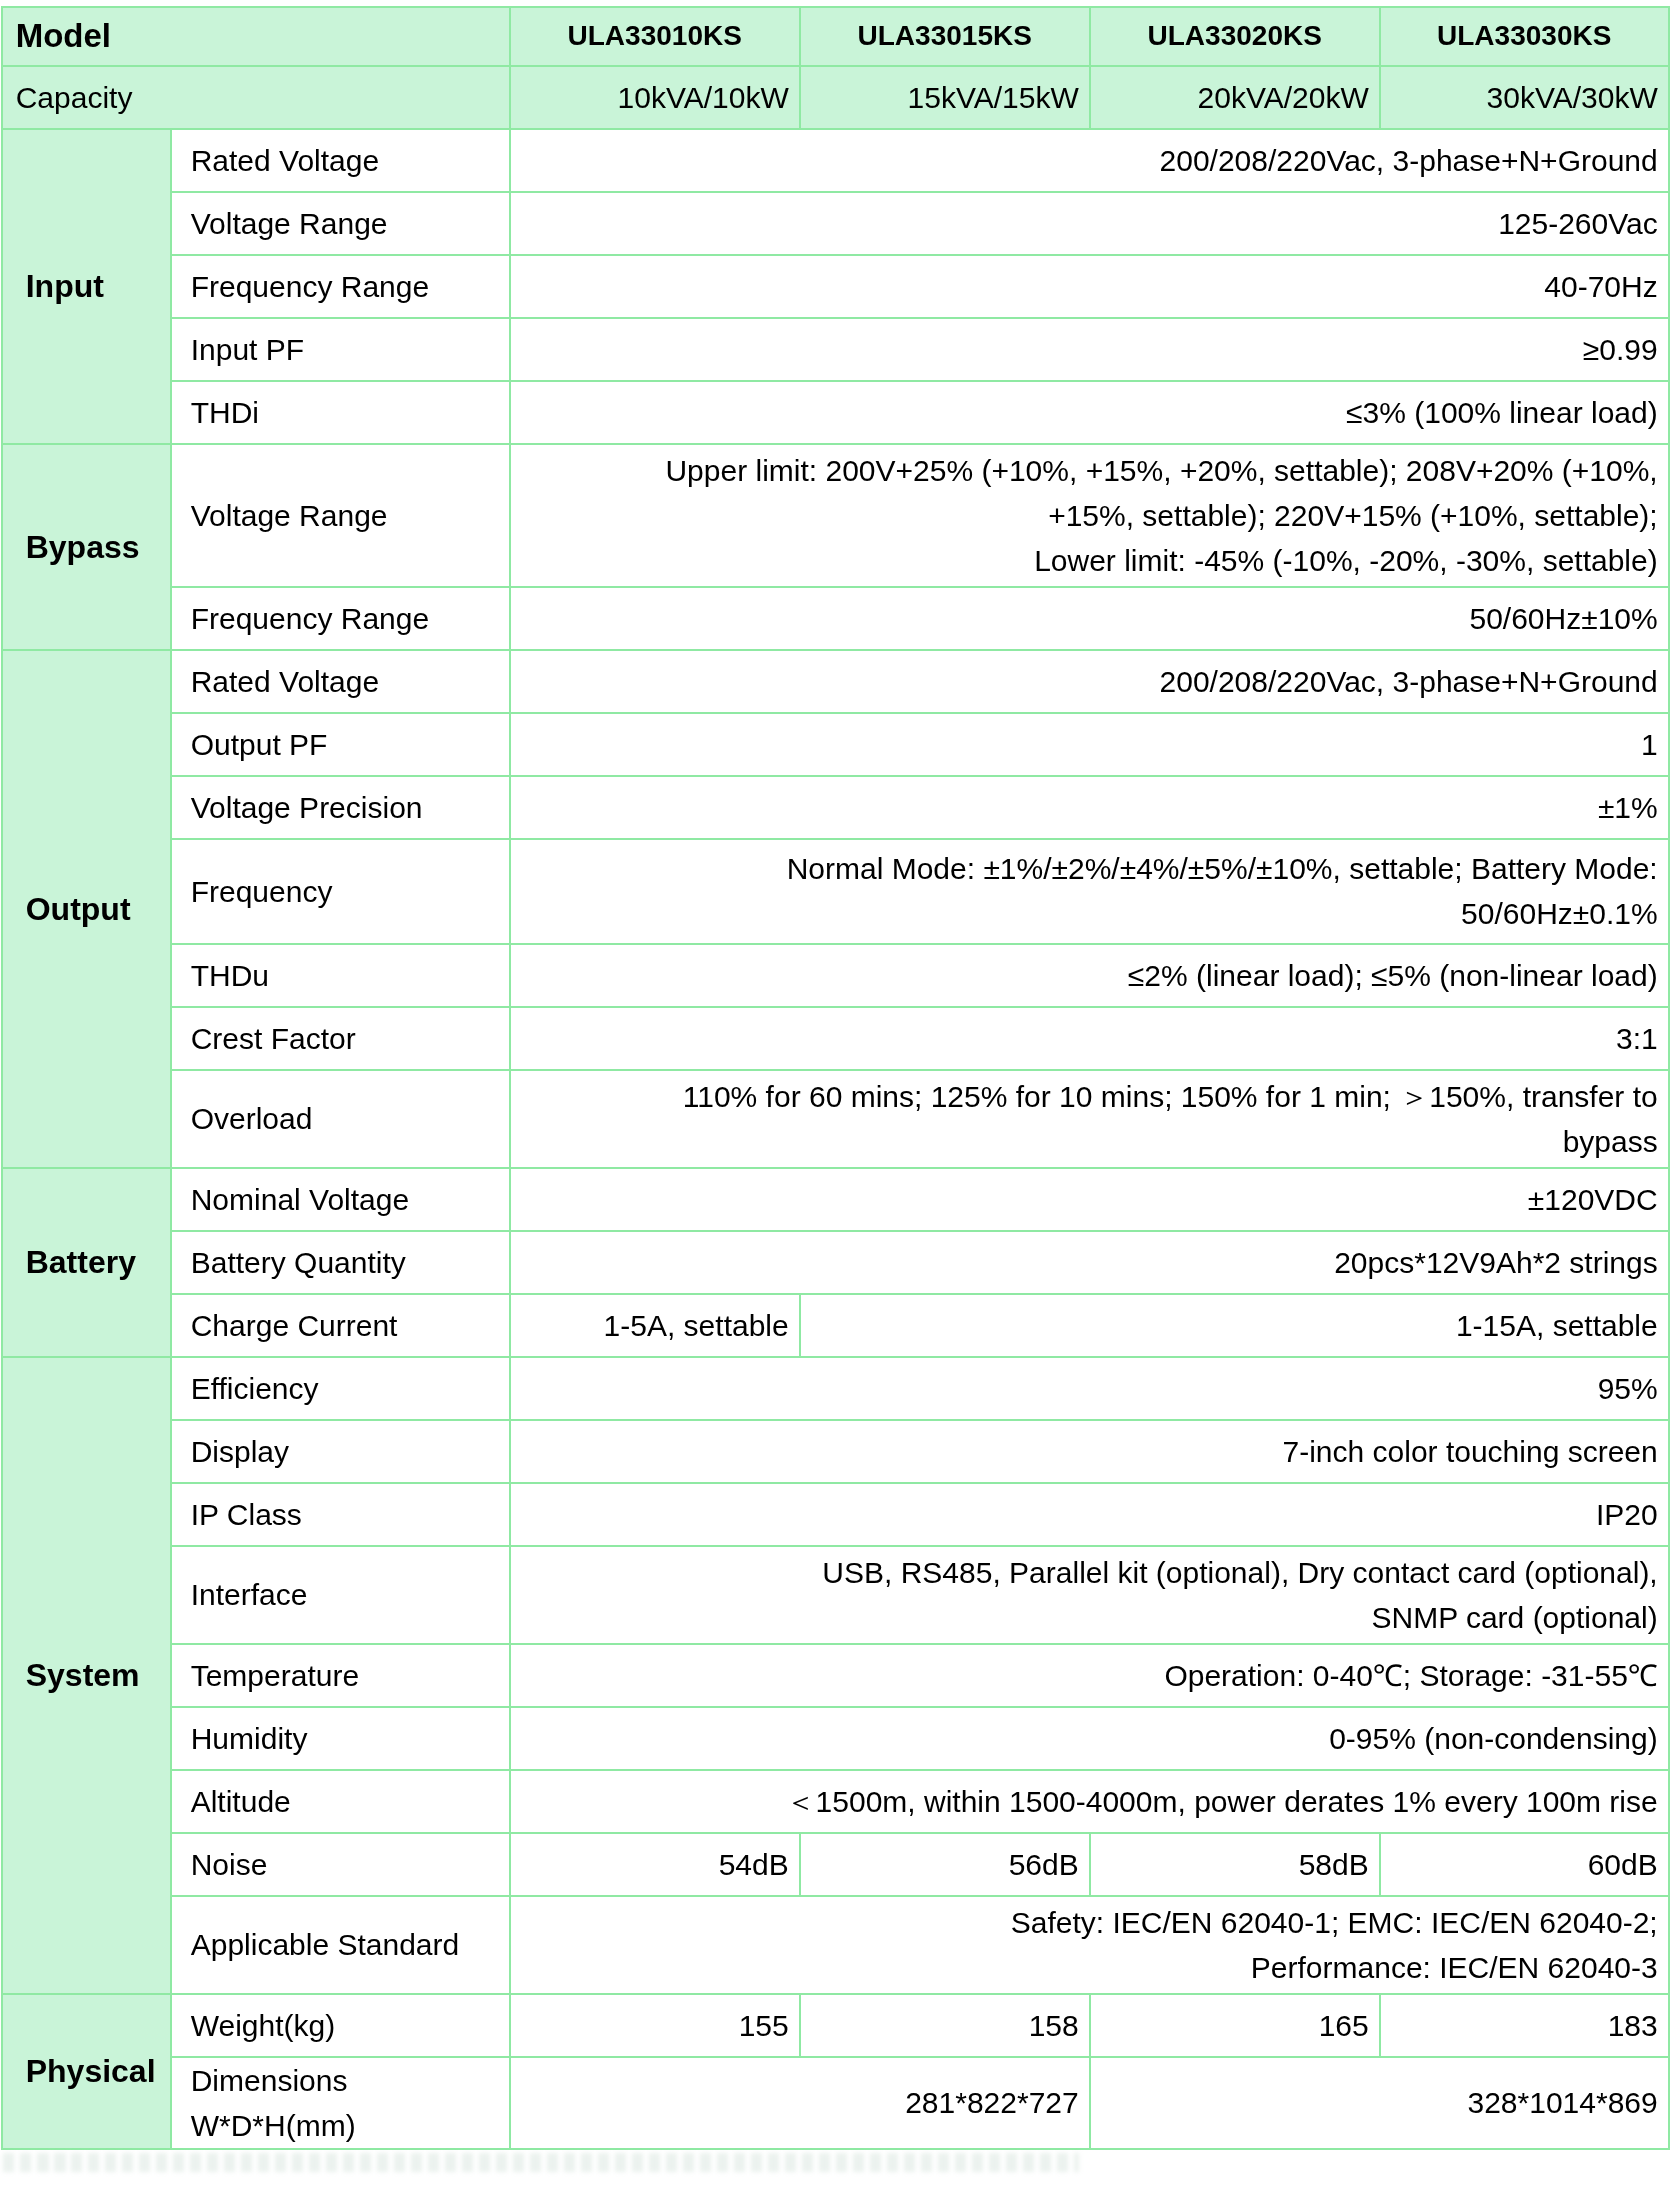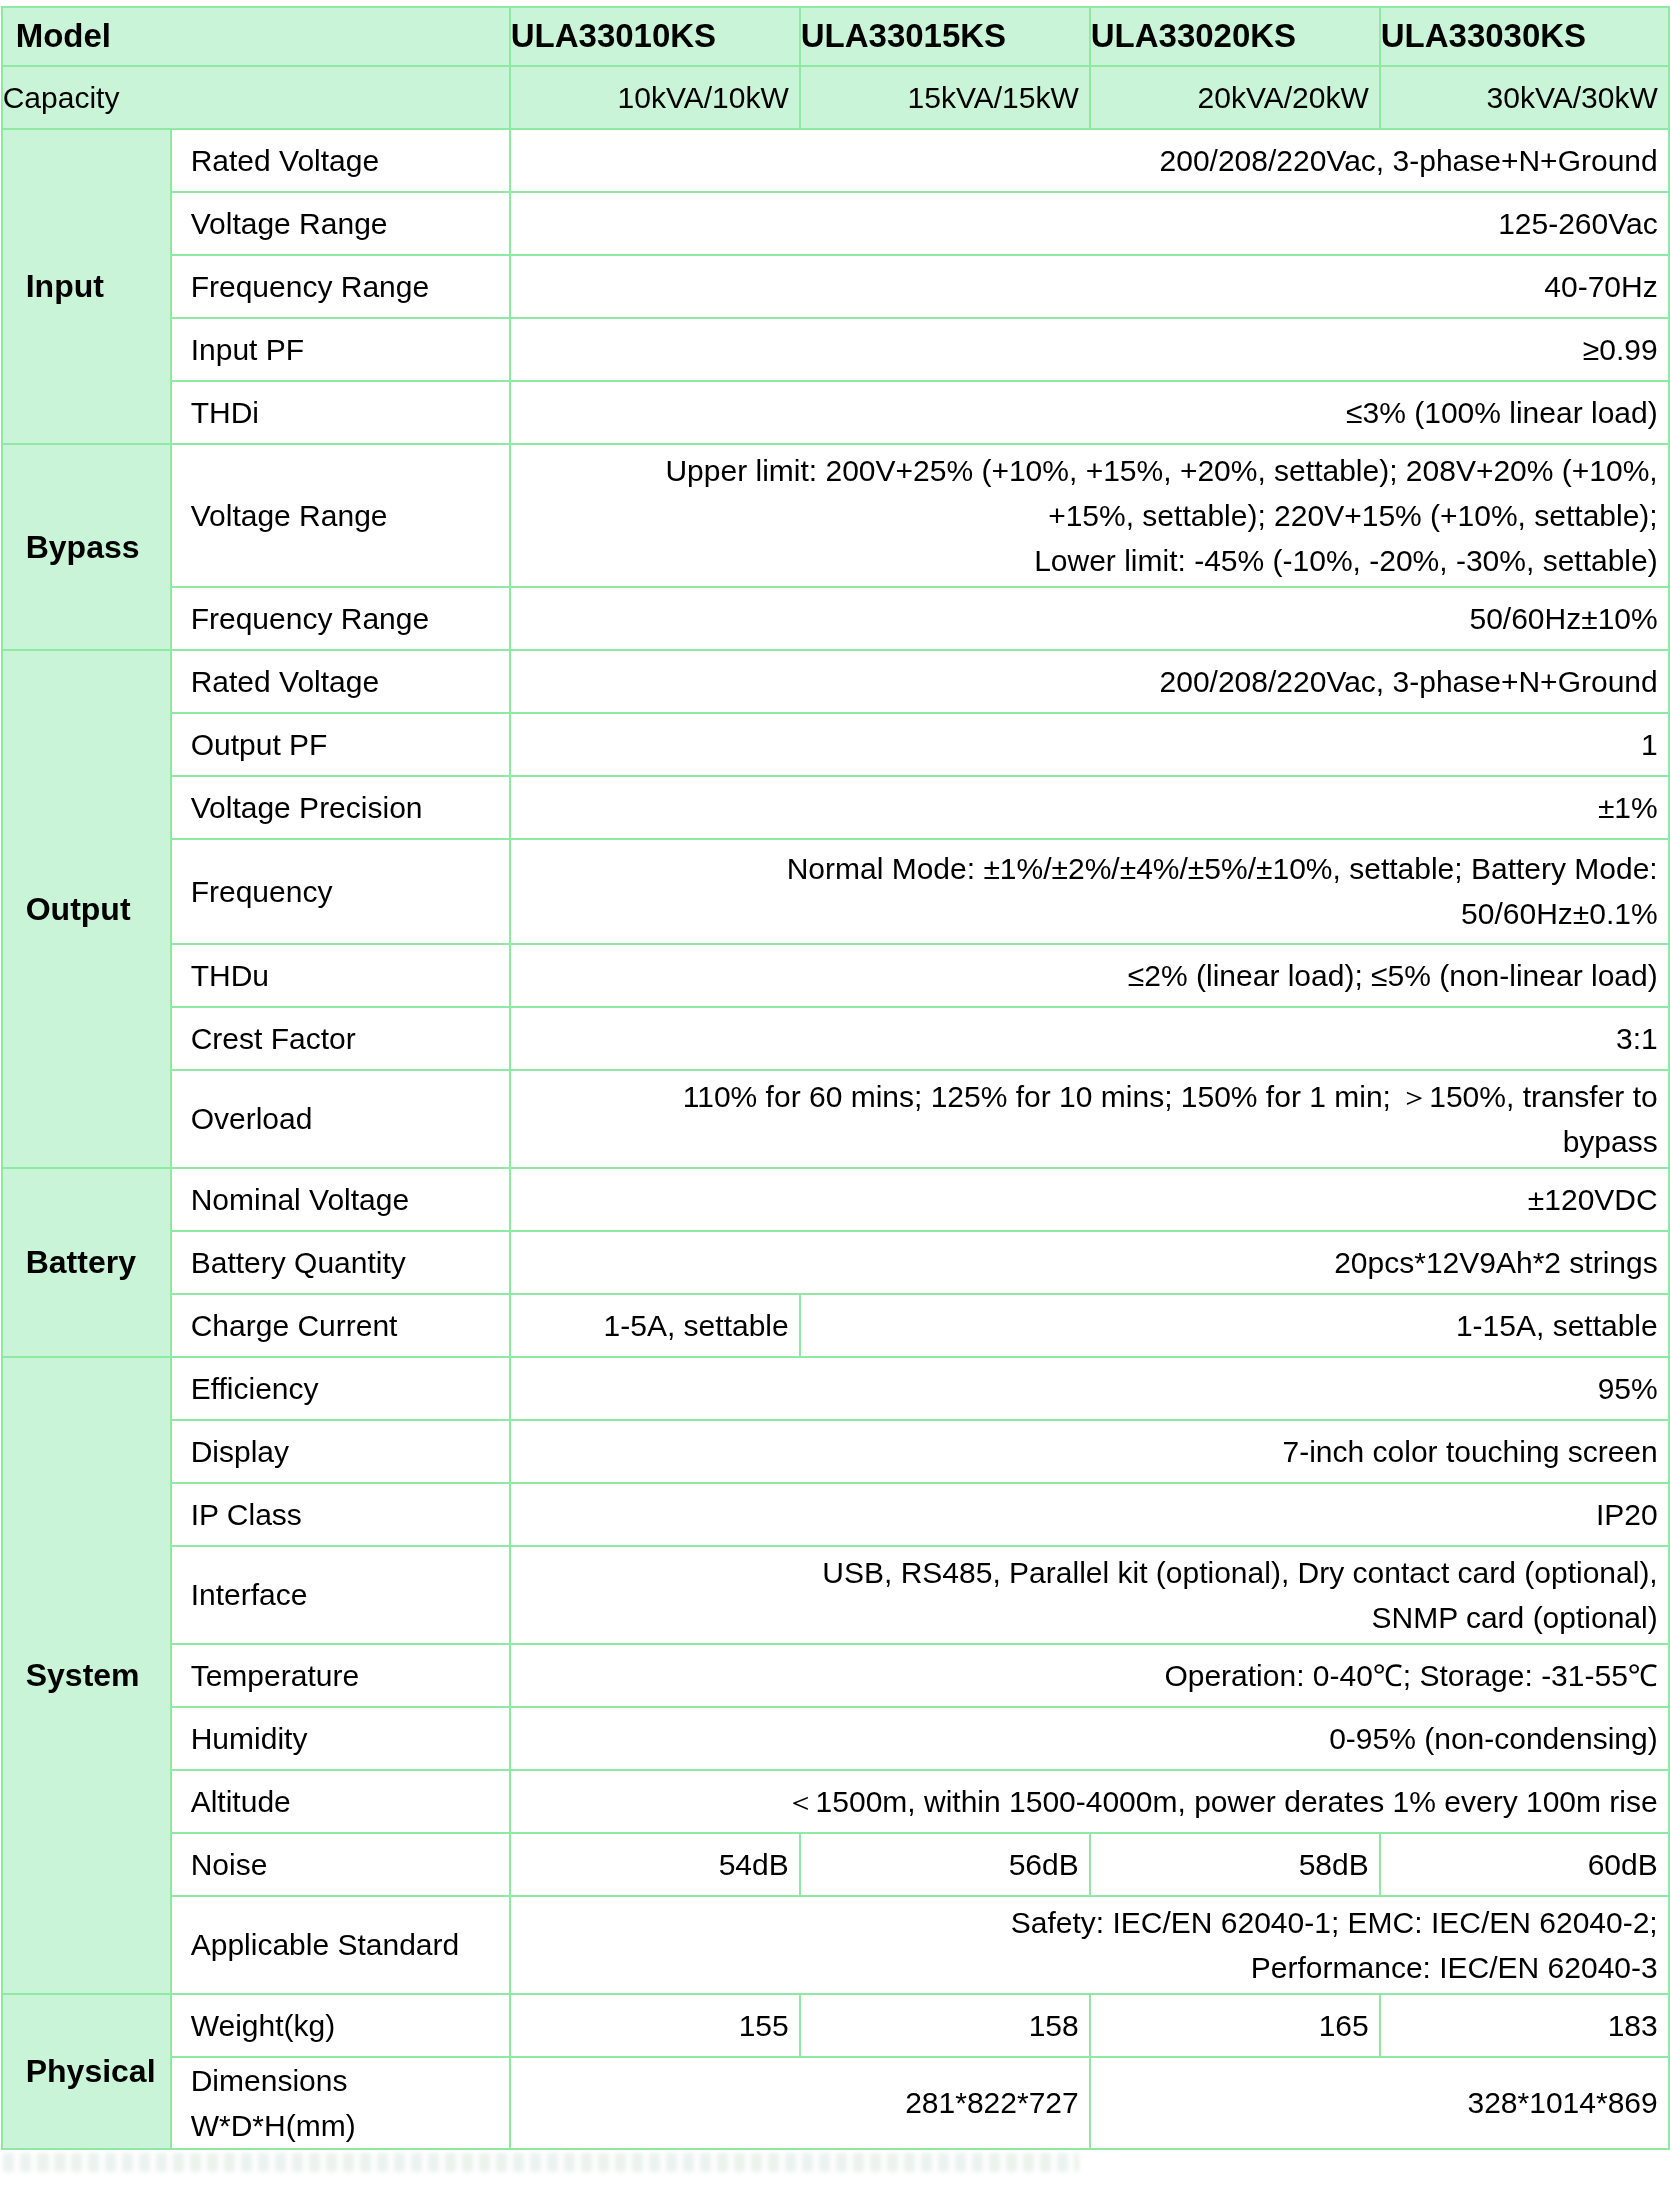--- a/index.html
+++ b/index.html
@@ -33,22 +33,22 @@
   tr.r-cap{height:63px;}
   tr.r-std{height:63px;}
   tr.r-l2{height:73px;}
   tr.r-freq{height:105px;border-radius:9px;}
   tr.r-b3{height:128px;}
   tr.r-dim{height:80px;}
 
   td.green{background:var(--green);}
   td.bold{font-weight:bold;}
   td.head-lbl{font-size:33px;padding-left:13px;text-align:left;}
-  td.model{font-size:33px;}
-  td.cap-lbl{text-align:left;}
+  td.model{font-size:28px;text-align:center;}
+  td.cap-lbl{padding-left:13px;text-align:left;}
   td.sec{
     font-weight:bold;
     font-size:32px;
     text-align:left;
     padding-left:23px;
   }
   td.param{
     text-align:left;
     padding-left:19px;
     padding-right:5.7px;

